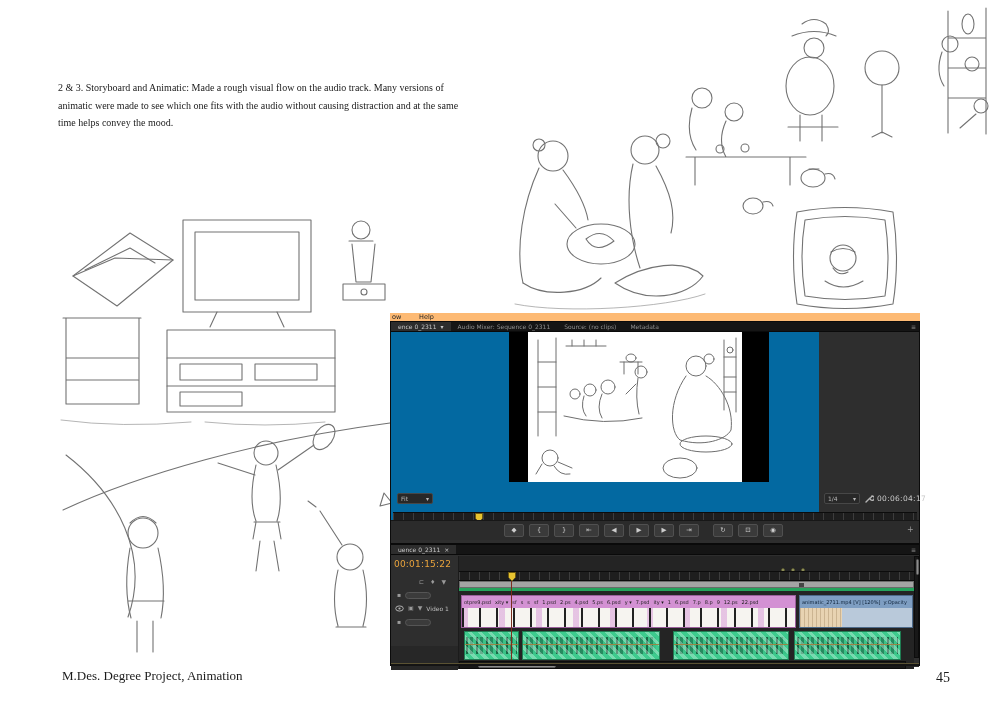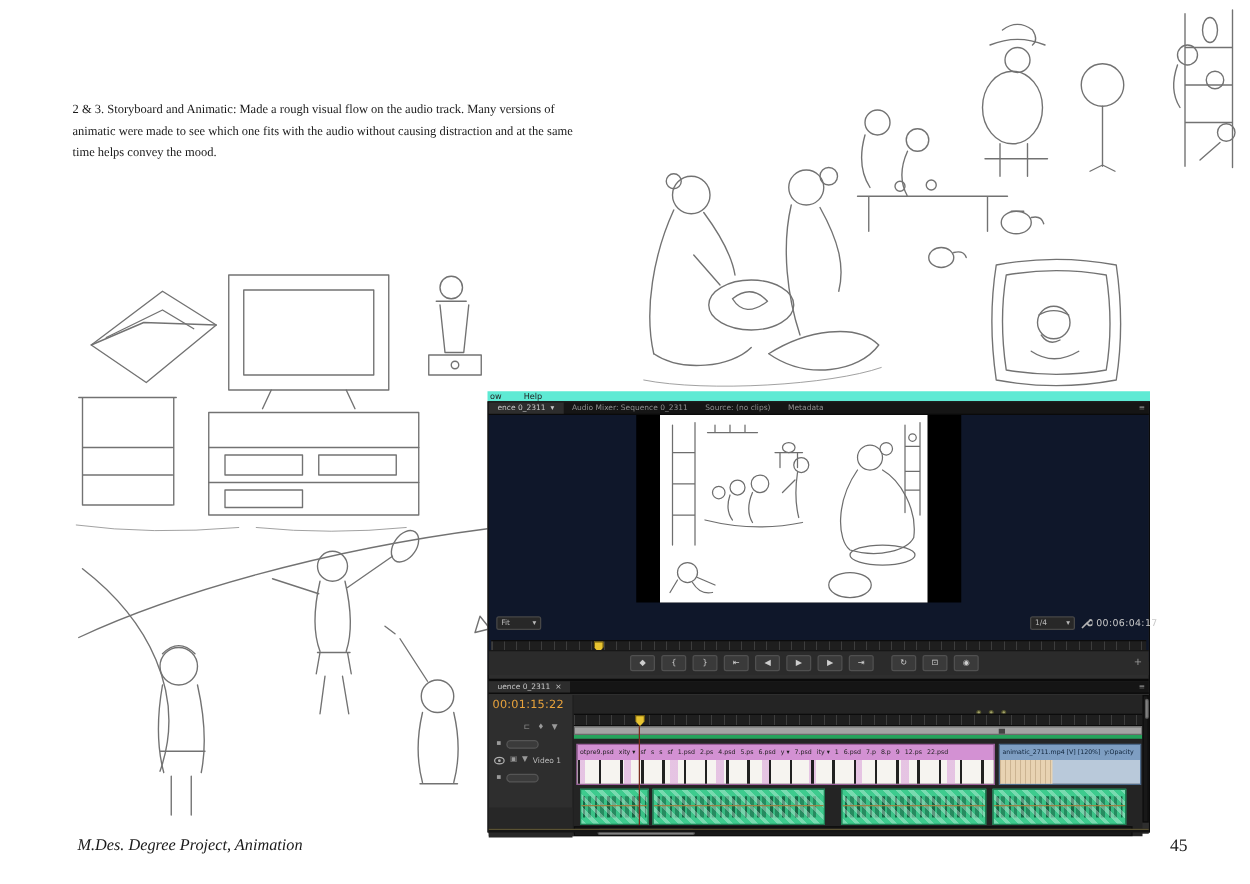--- a/index.html
+++ b/index.html
@@ -2,29 +2,29 @@
 <html style="--accent_orange: #e9a33c; --marker_yellow: #e8c431; --clip_pink: #dca4dc; --clip_pink_dark: #d391d3; --clip_blue: #b9c9da; --clip_blue_dark: #7e9ec2; --clip_green: #3ecb8e; --clip_tan: #e8d3b2; --render_green: #25a35c; --playhead_red: #7a2e1e;"><head>
 <meta charset="utf-8">
 <style>
   *{box-sizing:border-box;margin:0;padding:0}
   html,body{width:1000px;height:707px;background:#fff;overflow:hidden}
   body{position:relative;font-family:"DejaVu Sans",sans-serif}
   .abs{position:absolute}
   .serif{font-family:"Liberation Serif",serif;color:#1a1a1a}
   
   .intro{left:58px;top:79px;width:402px;font-size:10px;line-height:17.6px}
-  .footer{left:62px;top:668px;font-style:italic;font-size:13px}
+  .footer{left:62px;top:668px;font-size:13px}
   .pageno{left:936px;top:670px;font-size:14px}
   
   .sk{stroke:#5f5f5f;stroke-width:1.1;fill:none;stroke-linecap:round;stroke-linejoin:round;opacity:.88}
   .sk2{stroke:#8a8a8a;stroke-width:.8;fill:none;stroke-linecap:round;opacity:.8}
   
   .pr{left:390px;top:313px;width:530px;height:357px;background:#fff}
   .prdark{left:0;top:8px;width:530px;height:345px;background:#2e2e2e;border:1px solid #0b0b0b}
-  .menustrip{left:0;top:0;width:530px;height:8px;background:#5eead4;font-size:6.5px;line-height:8px;color:#222}
+  .menustrip{left:0;top:0;width:530px;height:8px;background:#fdba74;font-size:6.5px;line-height:8px;color:#222}
   .tabbar{height:10px;background:#151515;display:flex;align-items:stretch;border-bottom:1px solid #0a0a0a}
   .tab{font-size:6px;line-height:10px;color:#8f8f8f;padding:0 7px;white-space:nowrap}
   .tab.active{background:#2d2d2d;color:#c9c9c9}
   .pmenu{margin-left:auto;color:#8f8f8f;font-size:6px;line-height:9px;padding-right:3px}
   .dd{background:#282828;border:1px solid #474747;border-radius:2px;font-size:6px;color:#b9b9b9;
       display:flex;align-items:center;justify-content:space-between;padding:0 3px;height:11px}
   .tc{font-size:7.5px;color:#c9c9c9;letter-spacing:.3px}
   .grip{width:4px;height:4px;border-radius:50%;background:#a3a36a;border:1px solid #55552e;display:inline-block;margin-right:6px}
   .ruler{background:#1e1e1e;border-top:1px solid #0c0c0c;border-bottom:1px solid #0c0c0c;
       background-image:repeating-linear-gradient(90deg,#3d3d3d 0 1px,transparent 1px 10px);background-position:0 60%}
@@ -164,21 +164,21 @@
       <div class="tab active" style="display:flex;gap:4px">
         <span>ence 0_2311</span>
         <span>▾</span>
       </div>
       <div class="tab">Audio Mixer: Sequence 0_2311</div>
       <div class="tab">Source: (no clips)</div>
       <div class="tab">Metadata</div>
       <div class="pmenu">≡</div>
     </div>
 
-    <div class="abs" style="left:0;top:10px;width:528px;height:197px;background:#0f172a">
+    <div class="abs" style="left:0;top:10px;width:428px;height:197px;background:#0369a1">
       <div class="abs" style="left:118px;top:0;width:260px;height:150px;background:#000">
         <div class="abs" style="left:19px;top:0;width:214px;height:150px;background:#fff">
           <svg width="214" height="150" viewBox="0 0 214 150">
             <g stroke="#6e6e6e" stroke-width="1" fill="none" stroke-linecap="round">
               <path d="M10,8 v96 M28,6 v98 M10,30 h18 M10,55 h18 M10,80 h18"></path>
               <path d="M38,14 h40 M44,8 v6 M56,8 v6 M68,8 v6"></path>
               <circle cx="62" cy="58" r="6"></circle>
                 <circle cx="80" cy="55" r="7"></circle>
                 <circle cx="47" cy="62" r="5"></circle>
               <path d="M56,64 q-4,12 2,20 M74,62 q-6,14 0,24 M36,84 q40,10 78,2"></path>

